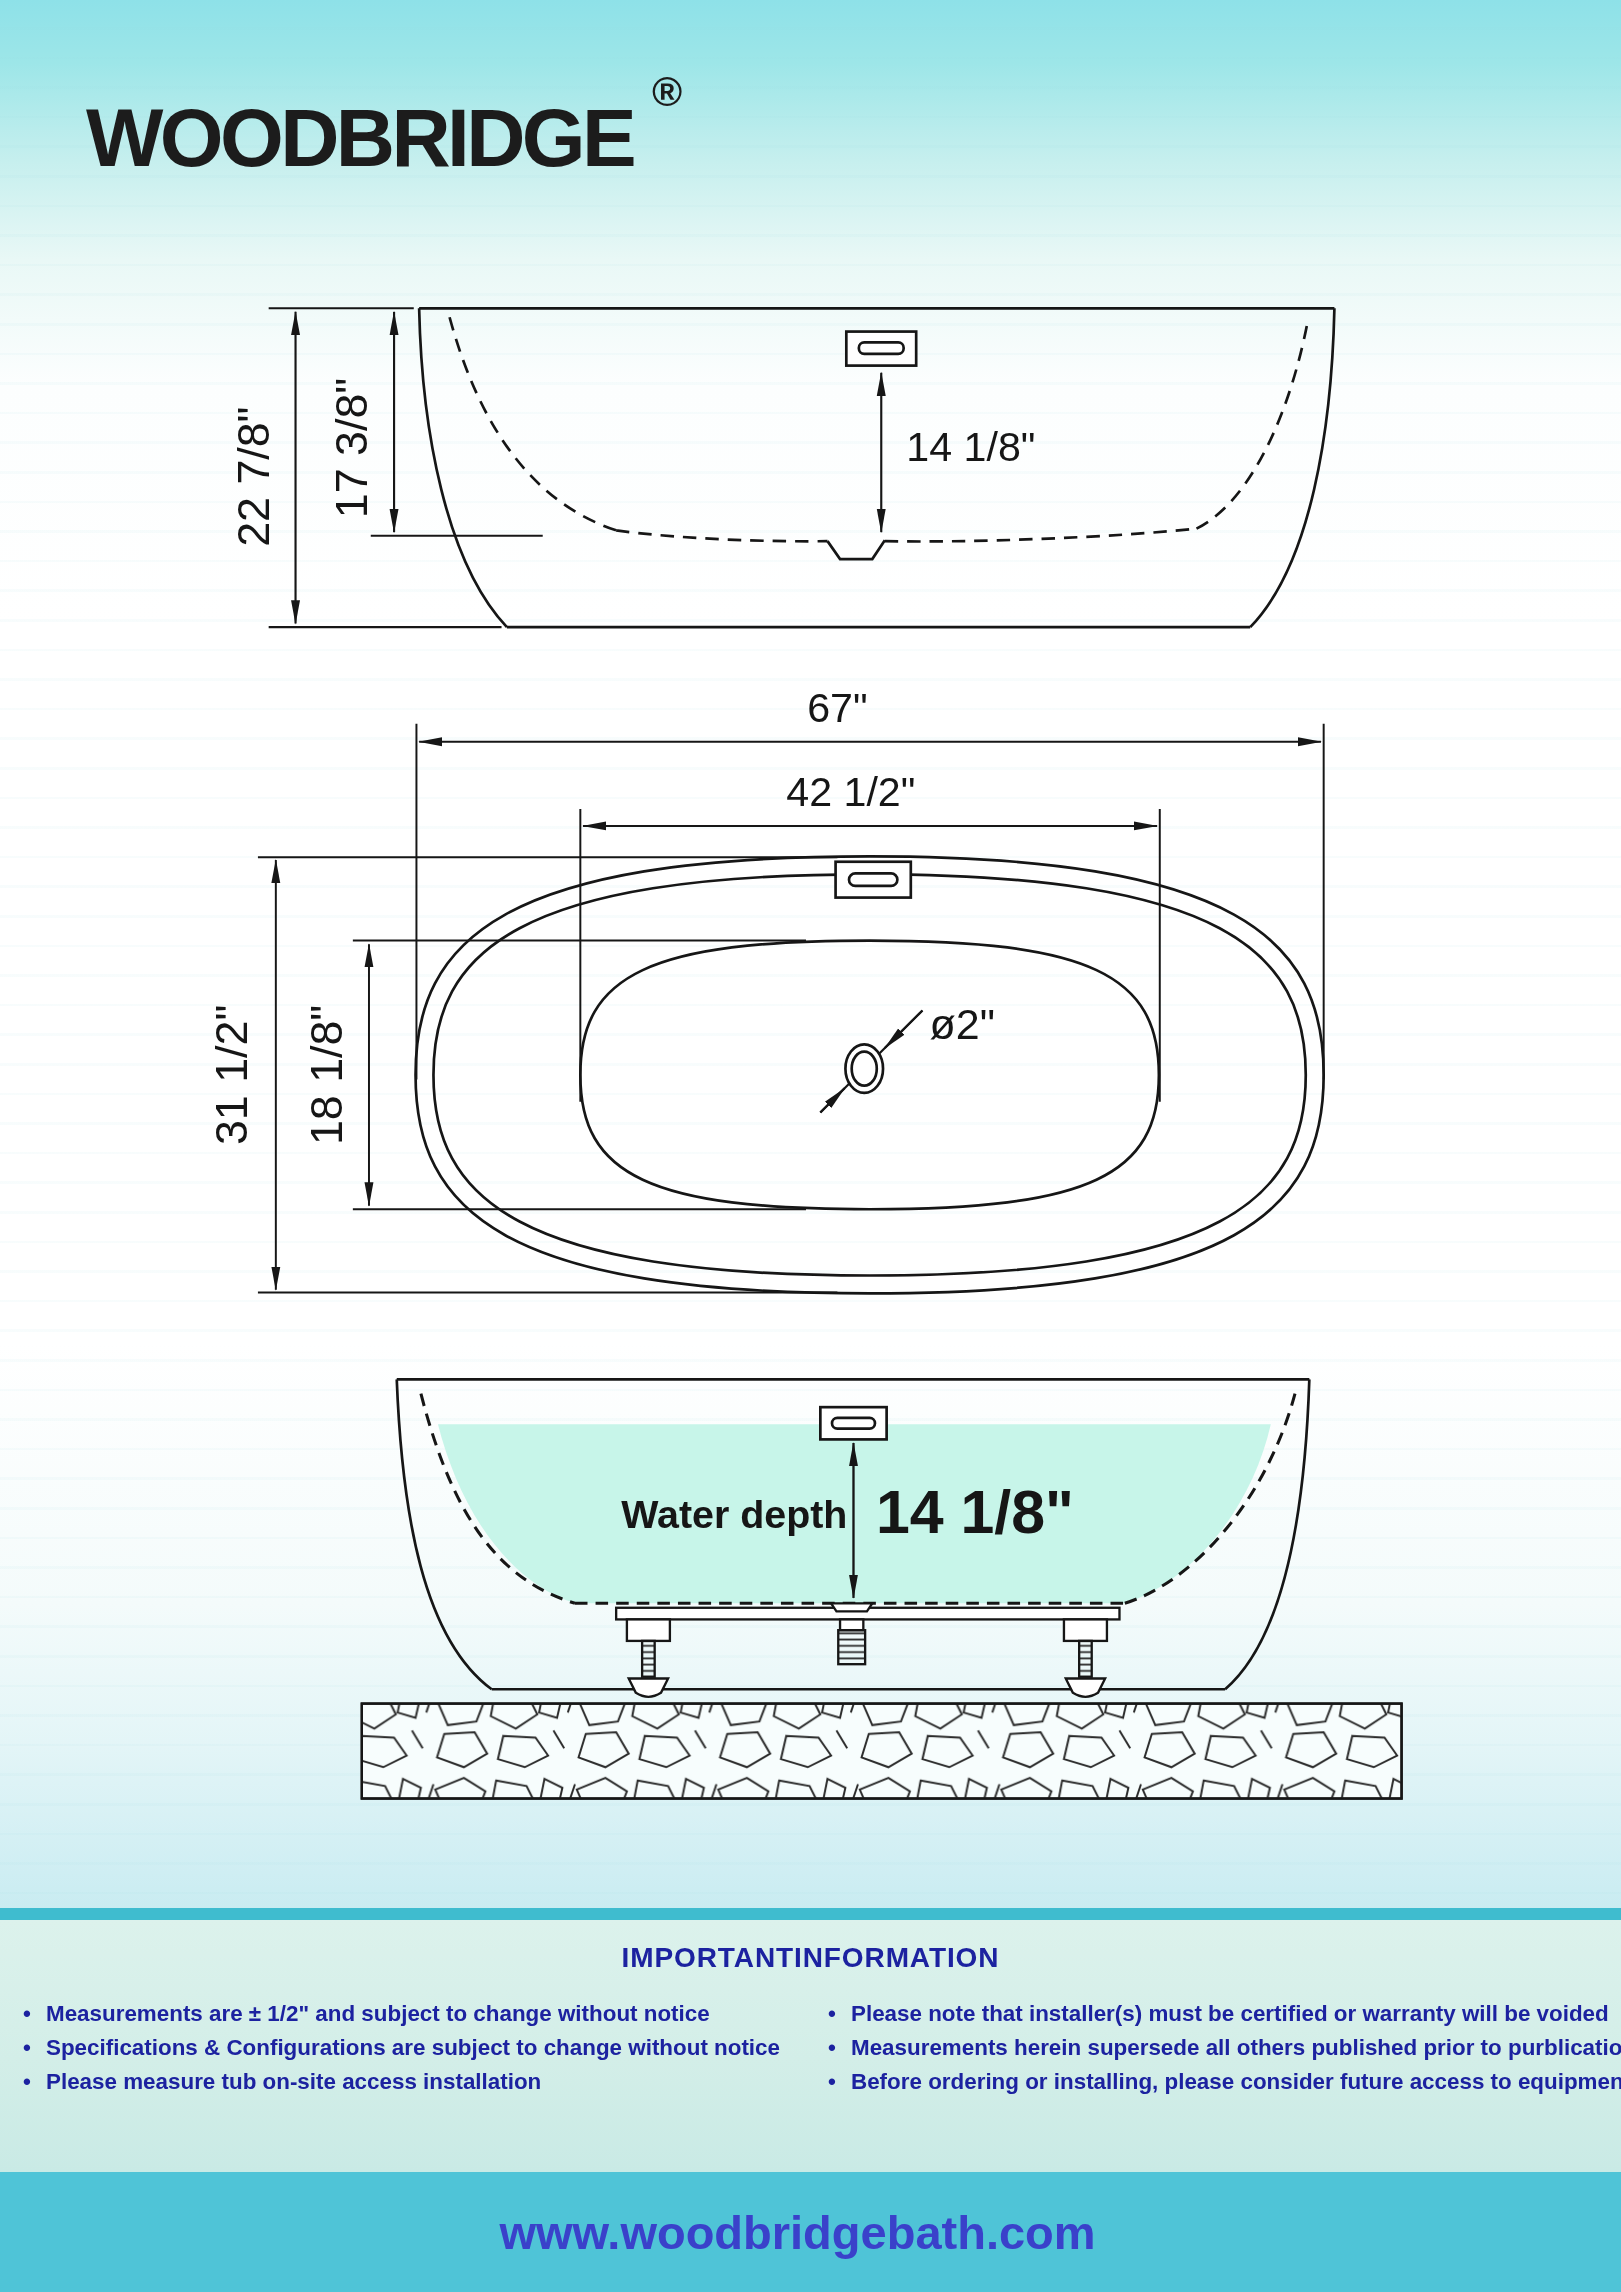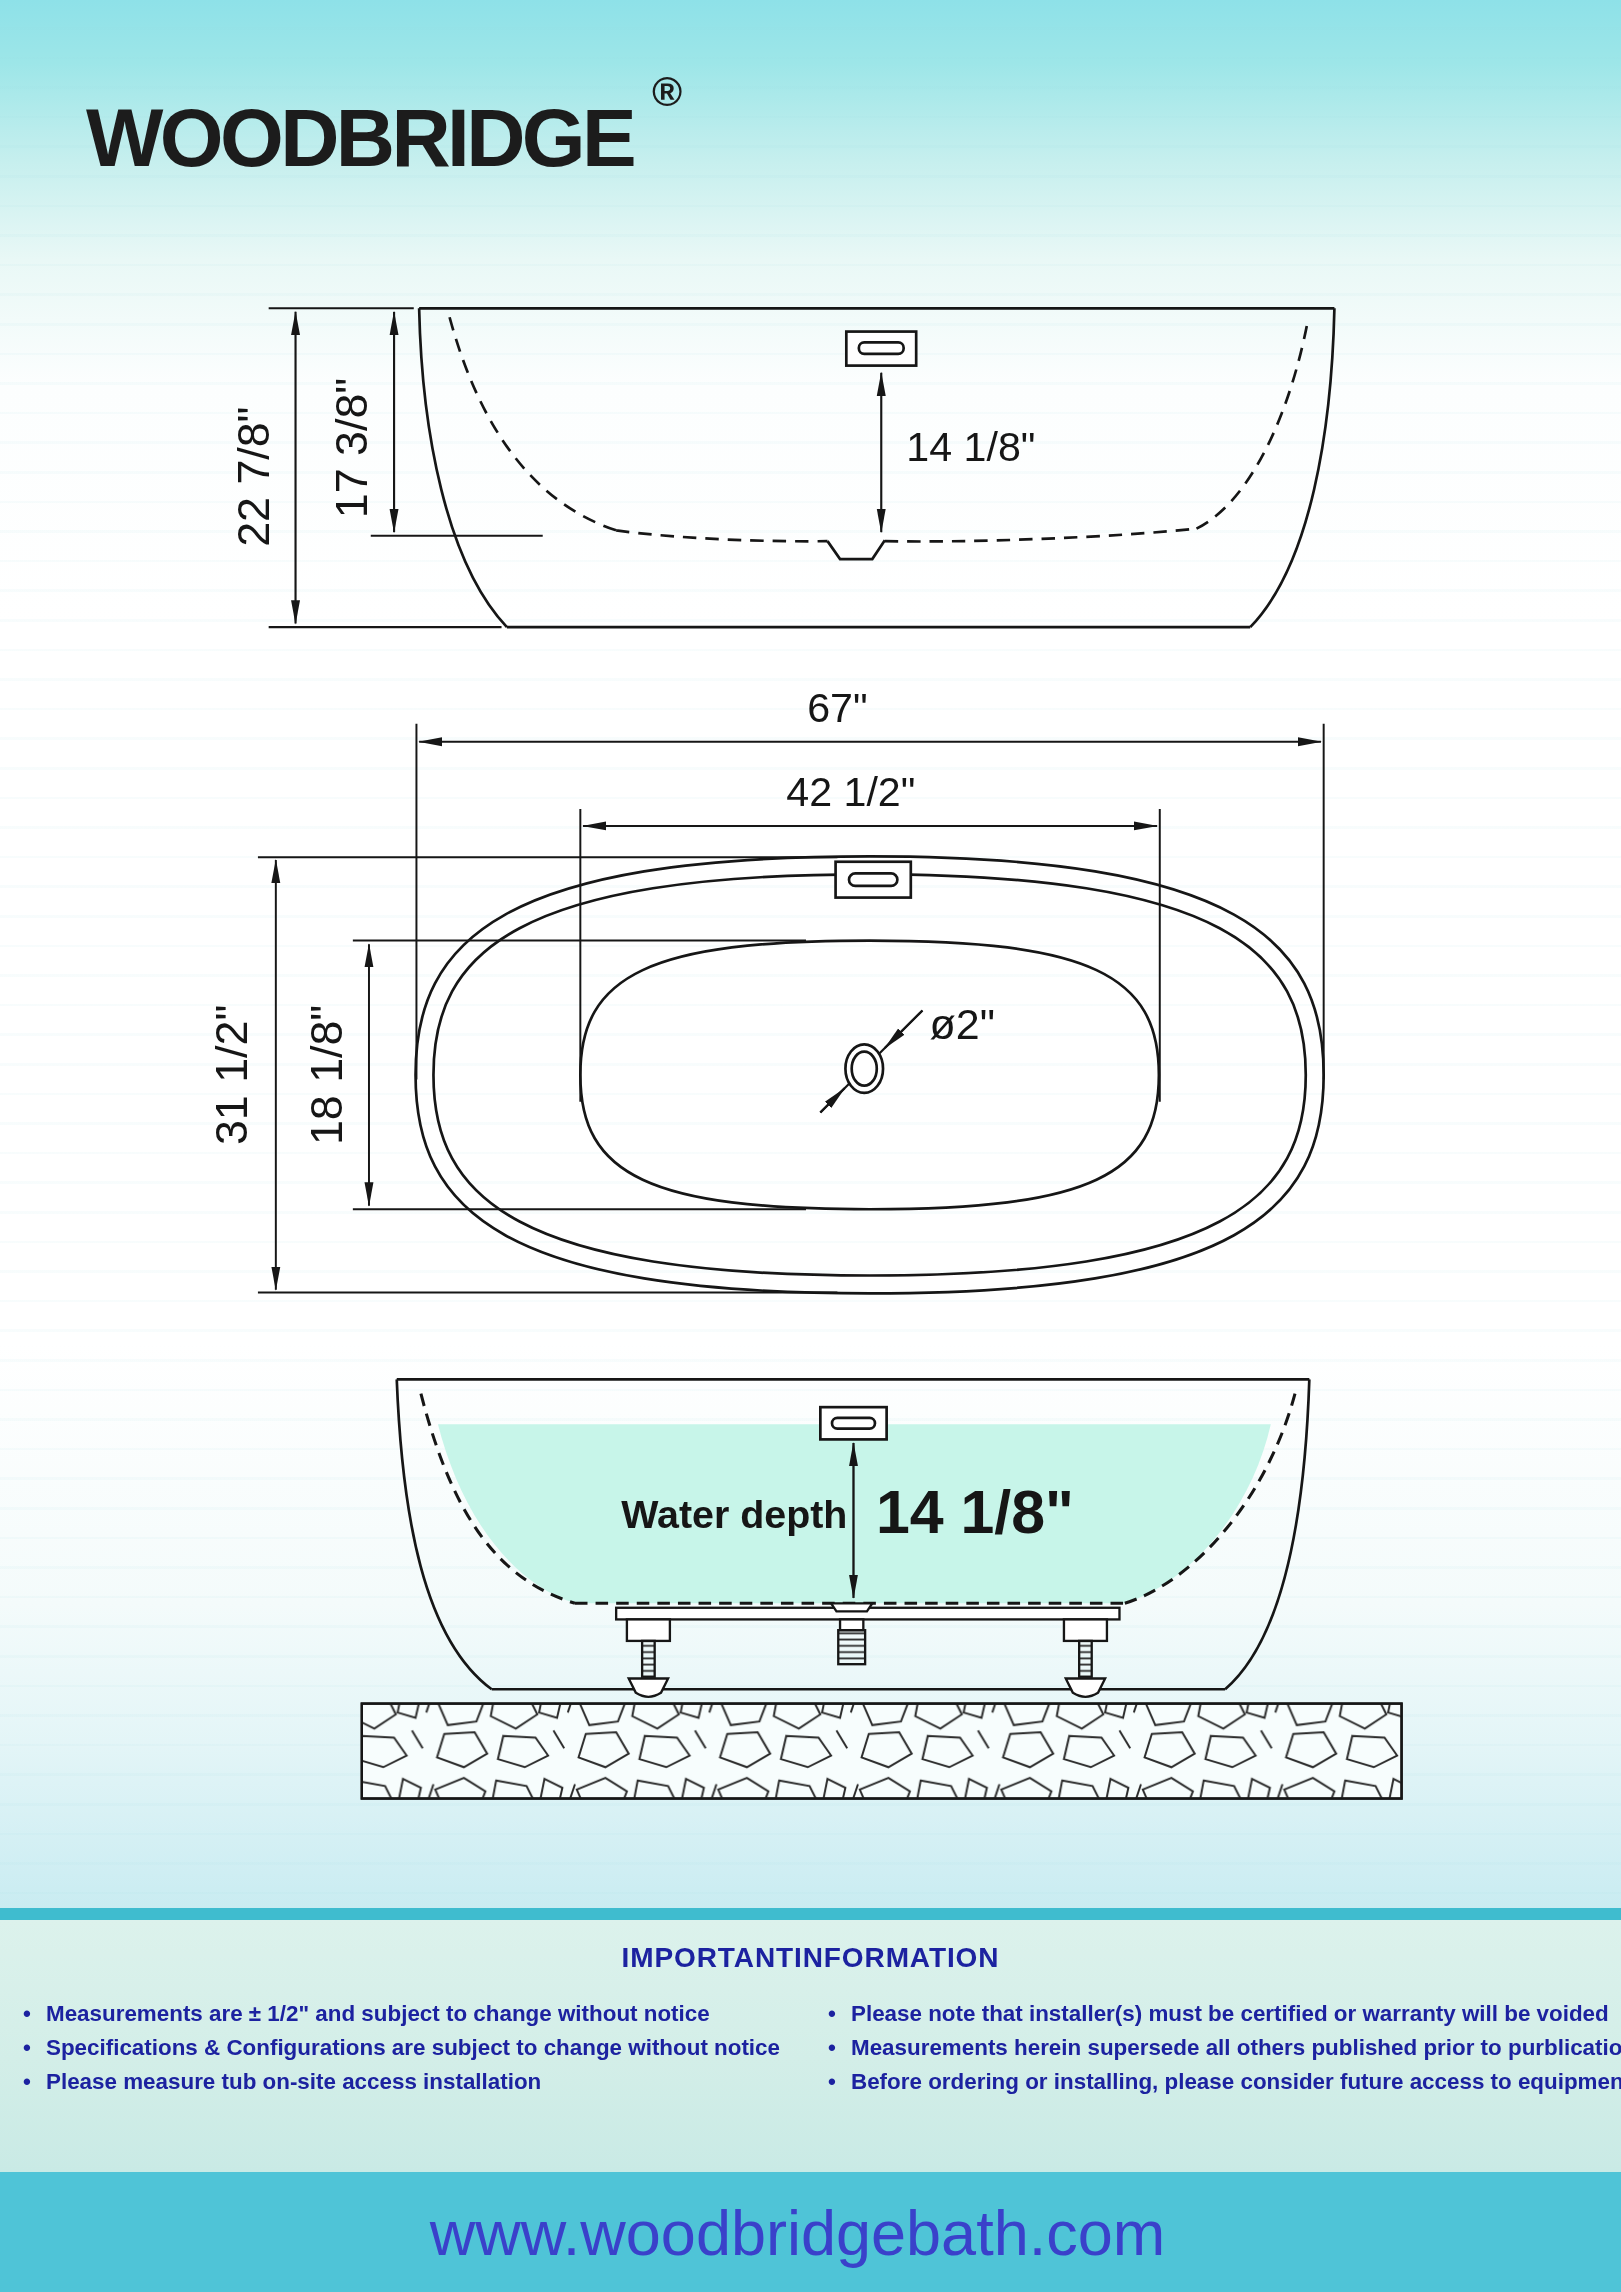--- a/index.html
+++ b/index.html
@@ -49,21 +49,21 @@
   .bullets.right{left:828px; width:788px;}
   .bullet{white-space:nowrap;}
   .bullet .dot{display:inline-block; width:23px;}
   .cont{padding-left:23px; white-space:nowrap;}
   
   .footer{
     position:absolute; left:0; top:2172px; width:1621px; height:121px;
     background:#4fc4d7; display:flex; align-items:center; justify-content:center;
   }
   .website{
-    font-size:63px; font-weight:normal; color:#3a41ca; letter-spacing:0px; margin-right:26px;
+    font-size:47px; font-weight:bold; color:#3a41ca; letter-spacing:0px; margin-right:26px;
   }
 </style>
 </head>
 <body>
 
 <div class="page">
 
   <div class="hero">
     <div class="logo">WOODBRIDGE</div>
     <div class="regmark">®</div>

